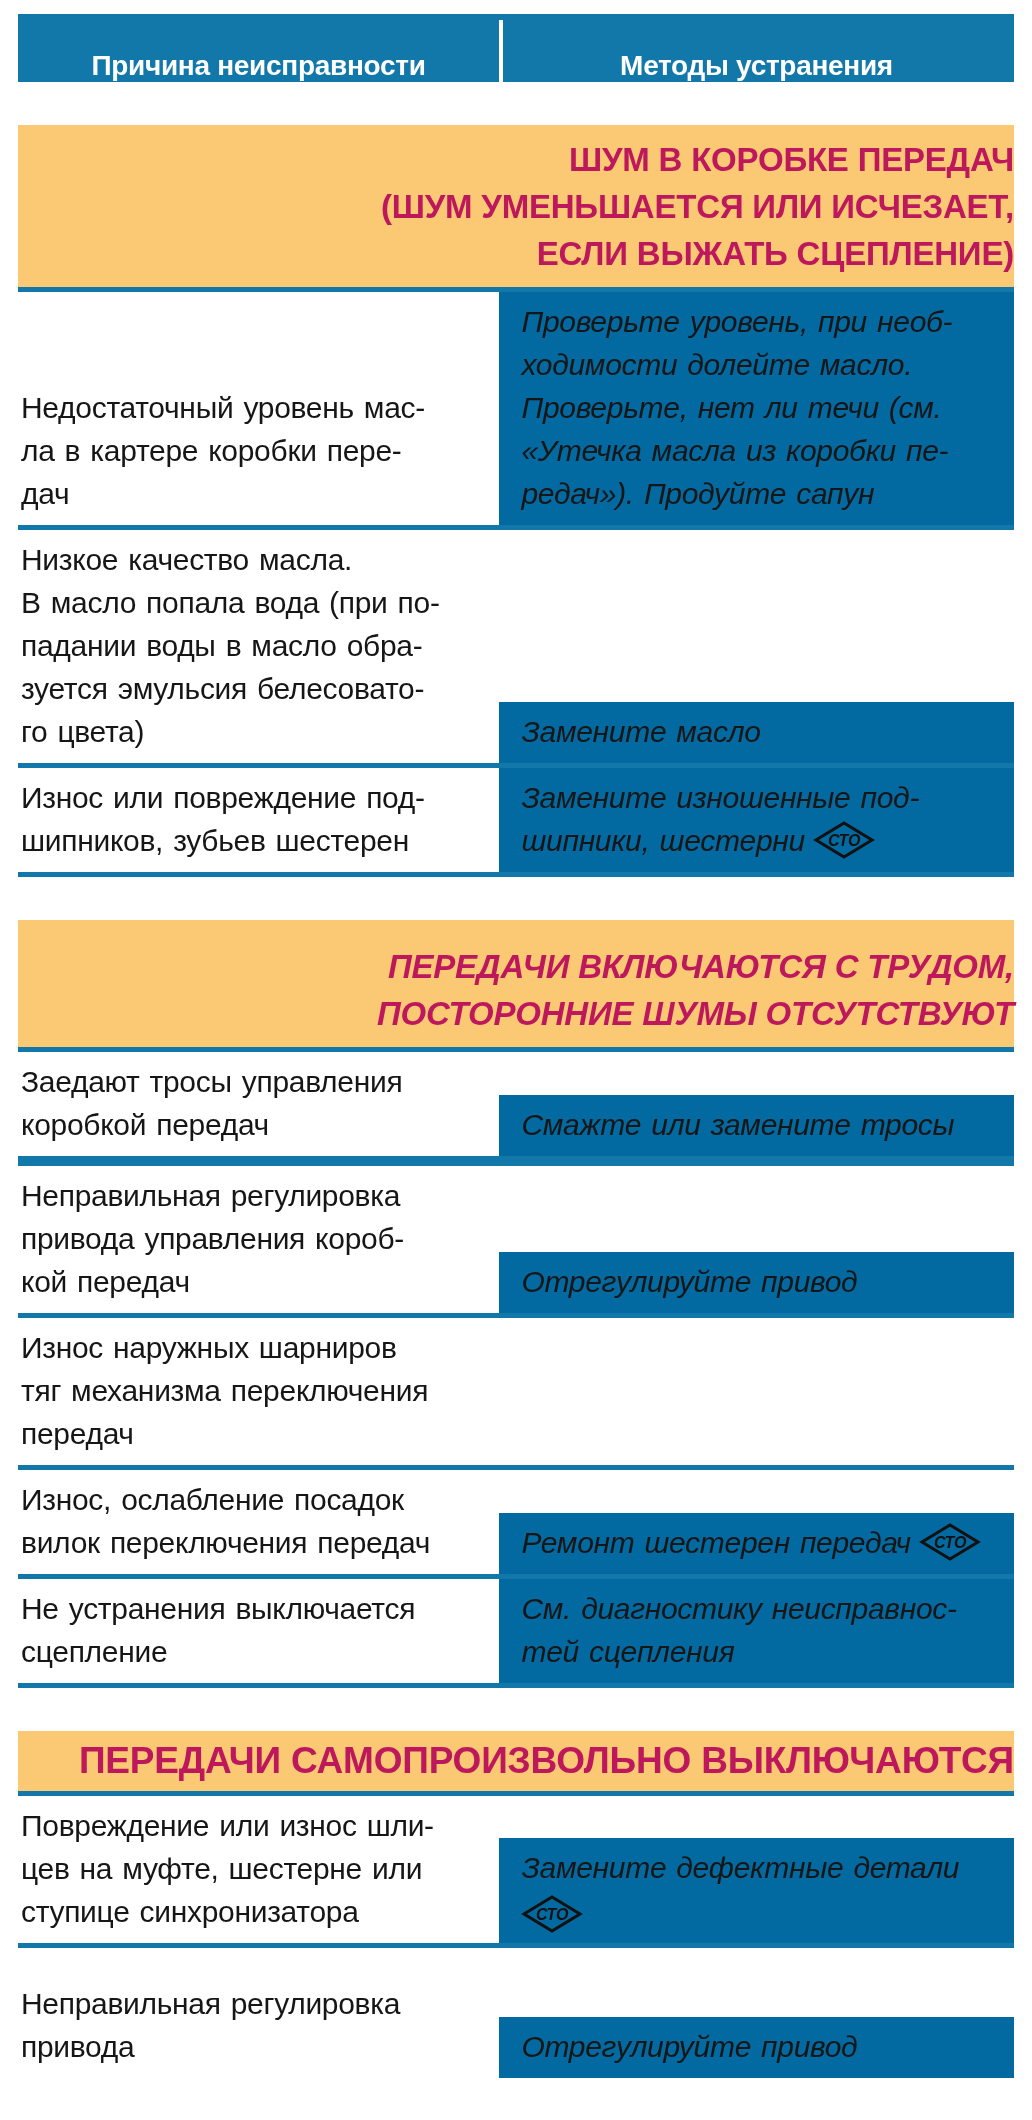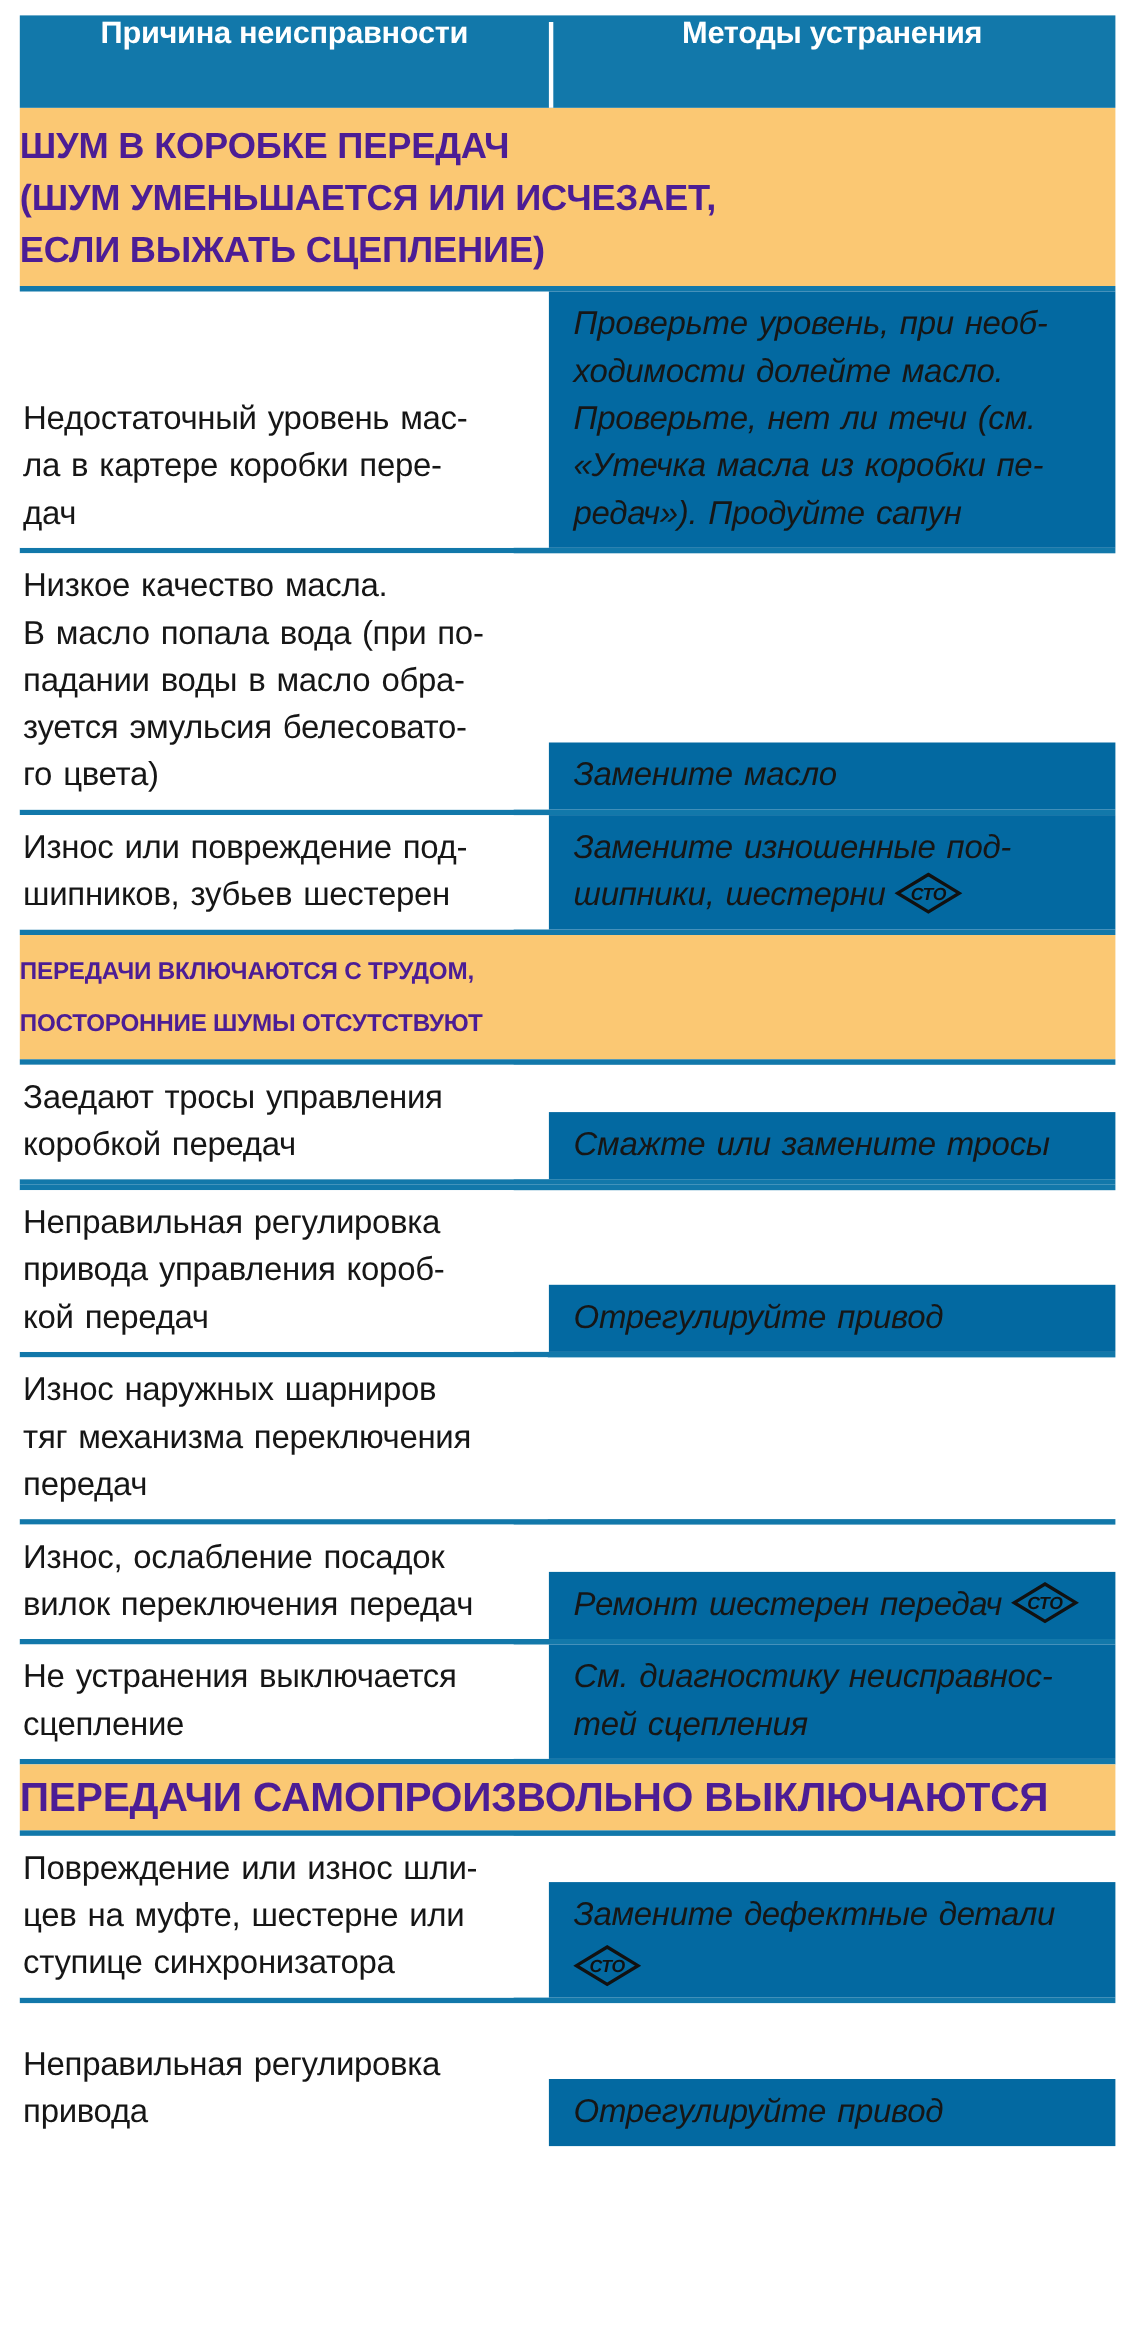--- a/index.html
+++ b/index.html
@@ -6,41 +6,41 @@
   body {
     width:1032px; height:2120px; overflow:hidden;
     font-family:"Liberation Sans", sans-serif;
     color:#161616;
     -webkit-font-smoothing:antialiased;
   }
   .page { box-sizing:border-box; width:1032px; padding:14px 18px 20px 18px; }
 
   
   .thead {
-    position:relative; display:flex; align-items:flex-start;
-    height:84px; background:#1278aa;
+    position:relative; display:flex; align-items:flex-end;
+    height:68px; background:#1278aa;
   }
   .th {
     color:#ffffff; font-weight:bold; font-size:28px;
     text-align:center; letter-spacing:-0.3px;
   }
   .th-cause  { width:481px; }
   .th-remedy { flex:1; }
   .vdiv {
     position:absolute; left:481px; top:6px; bottom:0;
     width:4px; background:#ffffff;
   }
 
   
   .section-title {
-    background:#fbc873; color:#4c1d95; font-weight:bold;
-    text-align:left; white-space:pre-line; letter-spacing:-0.2px;
+    background:#fbc873; color:#be185d; font-weight:bold;
+    text-align:right; white-space:pre-line; letter-spacing:-0.2px;margin-top:43px;
   }
   .st-3line { font-size:33px; line-height:47px; padding:11px 0 10px; }
-  .st-2line { font-size:22px; line-height:47px; padding:9px 0 10px; }
+  .st-2line { font-size:33px; line-height:47px; padding:23px 0 10px;font-style:italic; }
   .st-1line { font-size:37px; line-height:48px; padding:6px 0; }
 
   
   .hr { height:5px; background:#1278aa; }
 
   
   .row { display:flex; align-items:flex-end;gap:32px; }
   .cell {
     box-sizing:border-box; font-size:30px; line-height:43px;
     letter-spacing:-0.3px; word-spacing:2px;

